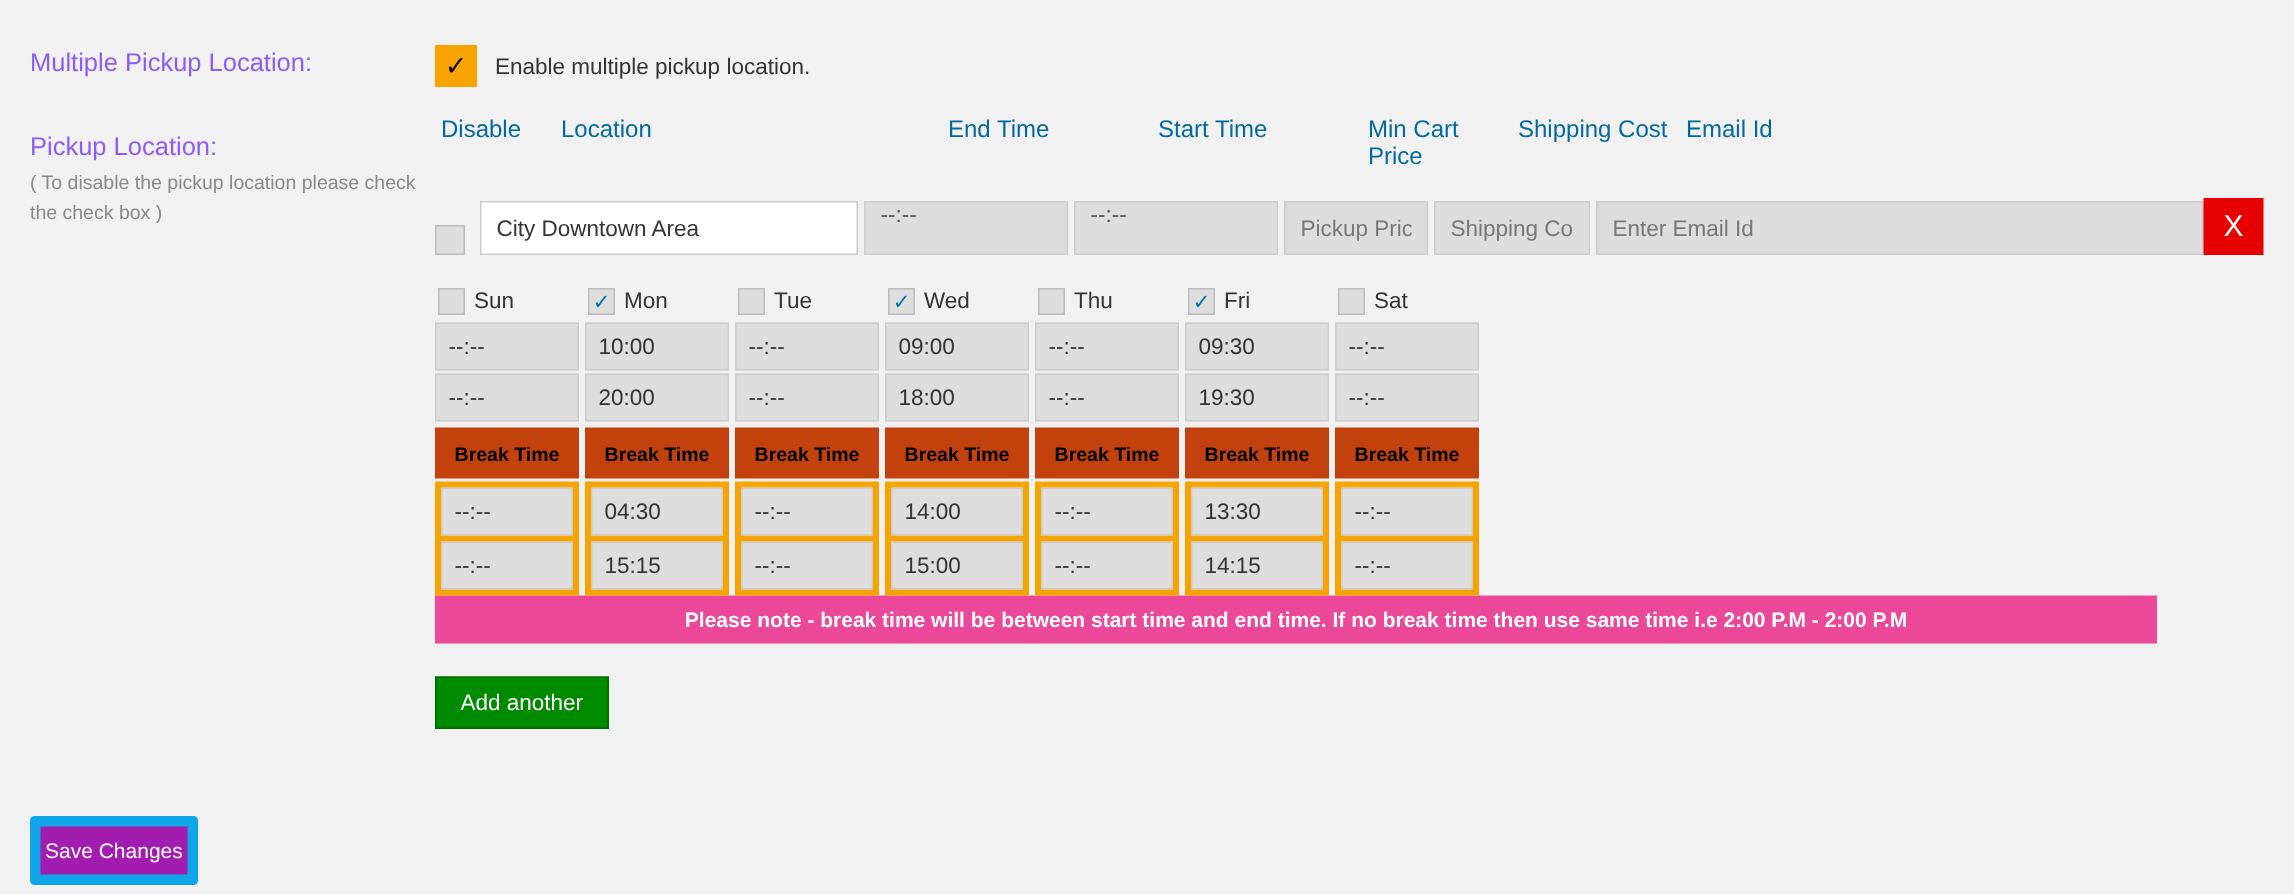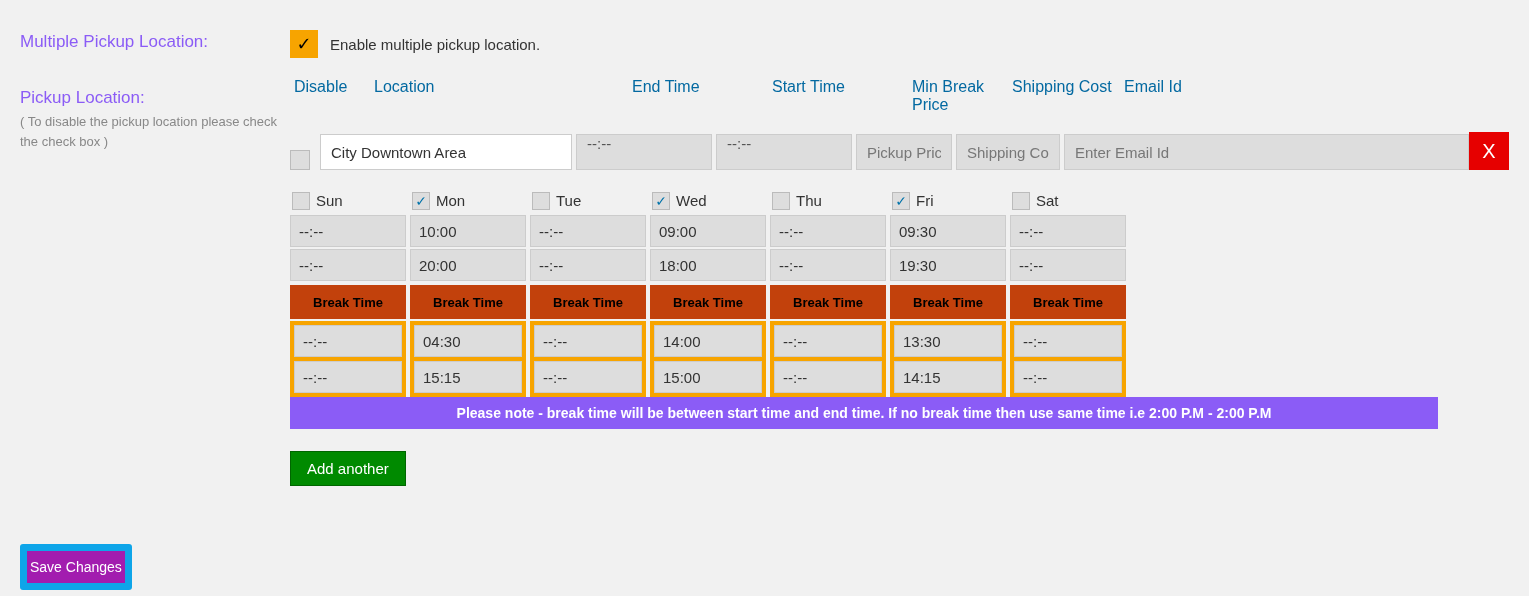--- a/index.html
+++ b/index.html
@@ -65,21 +65,21 @@
   .missing-val { color: #555; }
   .delete-btn {
     width: 40px; height: 38px;
     background: #e60000;
     color: #fff;
     font-size: 20px;
     display:flex; align-items:center; justify-content:center;
     cursor: pointer;
   }
   .days-row { display:flex; gap: 4px; }
-  .day-col { width: 116px; display:flex; flex-direction:column; gap: 2px; }
+  .day-col { width: 96px; display:flex; flex-direction:column; gap: 2px; }
   .day-header { display:flex; align-items:center; gap:6px; height: 25px; padding-left:2px; }
   .day-chk {
     width: 18px; height: 18px; border:1px solid #bbb; background:#ddd;
     display:inline-flex; align-items:center; justify-content:center;
     color:#0073aa; font-size:14px;
   }
   .day-name { font-size: 15px; color:#333; }
   .time-cell {
     height: 32px; border:1px solid #ccc; background:#ddd;
     padding: 0 8px; font-size: 15px; color:#333;
@@ -91,21 +91,21 @@
     font-size:13px; font-weight:bold; color:#000;
     margin-top: 2px;
   }
   .break-cells { background:#f7a400; padding: 4px; display:flex; flex-direction:column; gap: 4px; }
   .break-cell {
     height: 32px; border:1px solid #ccc; background:#ddd;
     padding: 0 8px; font-size: 15px; color:#333;
     display:flex; align-items:center;
   }
   .note-bar {
-    background: #8b5cf6; color:#fff; text-align:center;
+    background: #ec4899; color:#fff; text-align:center;
     padding: 8px; font-size:14px; font-weight:bold;
     margin-top: 0px;
   }
   .add-btn {
     background:#008a00; color:#fff; border:1px solid #006600;
     padding: 8px 16px; font-size:15px; cursor:pointer;
     margin-top: 22px;
   }
   .save-btn {
     background:#a21caf; color:#fff; border:7px solid #0ea5e9;
@@ -139,21 +139,21 @@
     <div class="main-label">Pickup Location:</div>
     <div class="sub-label">( To disable the pickup location please check the check box )</div>
   </div>
   <div class="content-col">
 
     <div class="header-row">
       <div class="hcell col-disable">Disable</div>
       <div class="hcell col-location">Location</div>
       <div class="hcell col-end">End Time</div>
       <div class="hcell col-start">Start Time</div>
-      <div class="hcell col-mincart">Min Break Price</div>
+      <div class="hcell col-mincart">Min Cart Price</div>
       <div class="hcell col-ship">Shipping Cost</div>
       <div class="hcell col-email">Email Id</div>
     </div>
 
     <div class="data-row">
       <div style="width:30px;">
           <div class="grey-chk"></div>
         </div>
       <input type="text" class="text-input loc-input" style="margin-right: 4px;" value="City Downtown Area">
       <div class="grey-input missing-val" style="width:136px; margin-right:4px;">--:--</div>

